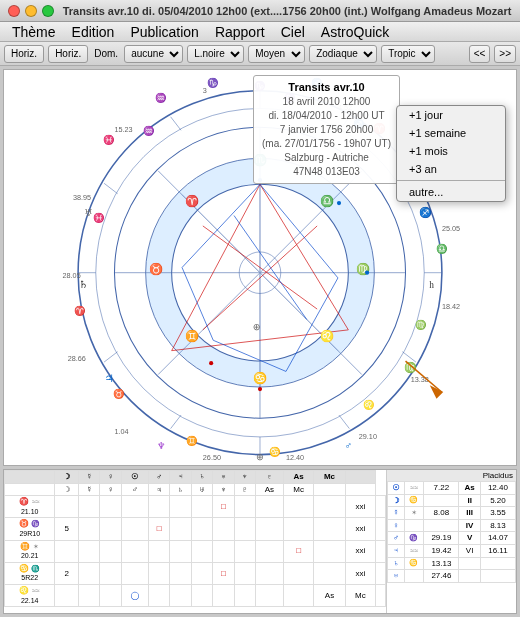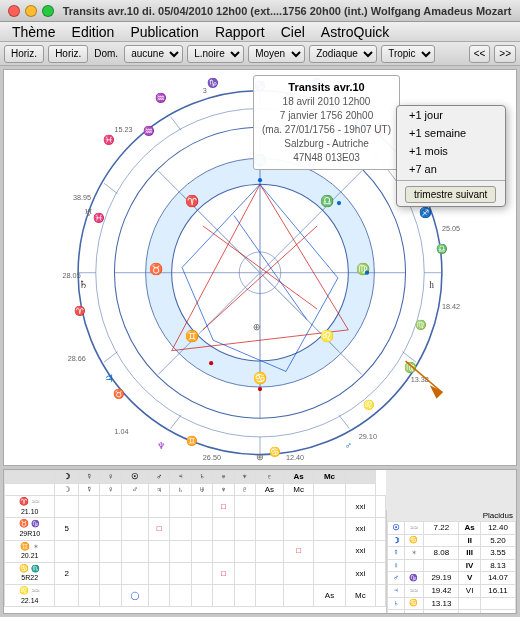--- a/index.html
+++ b/index.html
@@ -191,21 +191,20 @@
       font-size: 8px;
       background: white;
     }
 
     #right-table {
       width: 130px;
       background: white;
       border-left: 1px solid #ccc;
       font-size: 8px;
       overflow: hidden;
-      margin-top: 40px;
     }
 
     table {
       border-collapse: collapse;
       width: 100%;
       font-size: 8px;
     }
     td, th {
       border: 1px solid #ddd;
       padding: 1px 2px;
@@ -261,34 +260,35 @@
 </div>
 
 <div id="main">
 
   <div id="chart-area">
 
     
     <div id="info-box">
       <div class="title">Transits avr.10</div>
       <div class="date">18 avril 2010 12h00</div>
+      <div class="date">di. 18/04/2010 - 12h00 UT</div>
       <div class="date">7 janvier 1756 20h00</div>
       <div class="date">(ma. 27/01/1756 - 19h07 UT)</div>
       <div class="date">Salzburg - Autriche</div>
       <div class="date">47N48 013E03</div>
     </div>
 
     
     <div id="dropdown-popup">
       <div class="dropdown-item">+1 jour</div>
       <div class="dropdown-item">+1 semaine</div>
       <div class="dropdown-item">+1 mois</div>
-      <div class="dropdown-item">+7 an</div>
+      <div class="dropdown-item">+3 an</div>
       <div class="dropdown-divider"></div>
-      <button class="trimestre-btn">trimestre suivant</button>
+      <div class="dropdown-item">autre...</div>
     </div>
 
     
     <svg id="chart-svg" viewBox="0 0 390 380" xmlns="http://www.w3.org/2000/svg">
 
       <rect width="390" height="380" fill="white"></rect>
 
       <circle cx="195" cy="195" r="175" fill="white" stroke="#4466aa" stroke-width="1.5"></circle>
       <circle cx="195" cy="195" r="158" fill="white" stroke="#4466aa" stroke-width="0.5"></circle>
 

